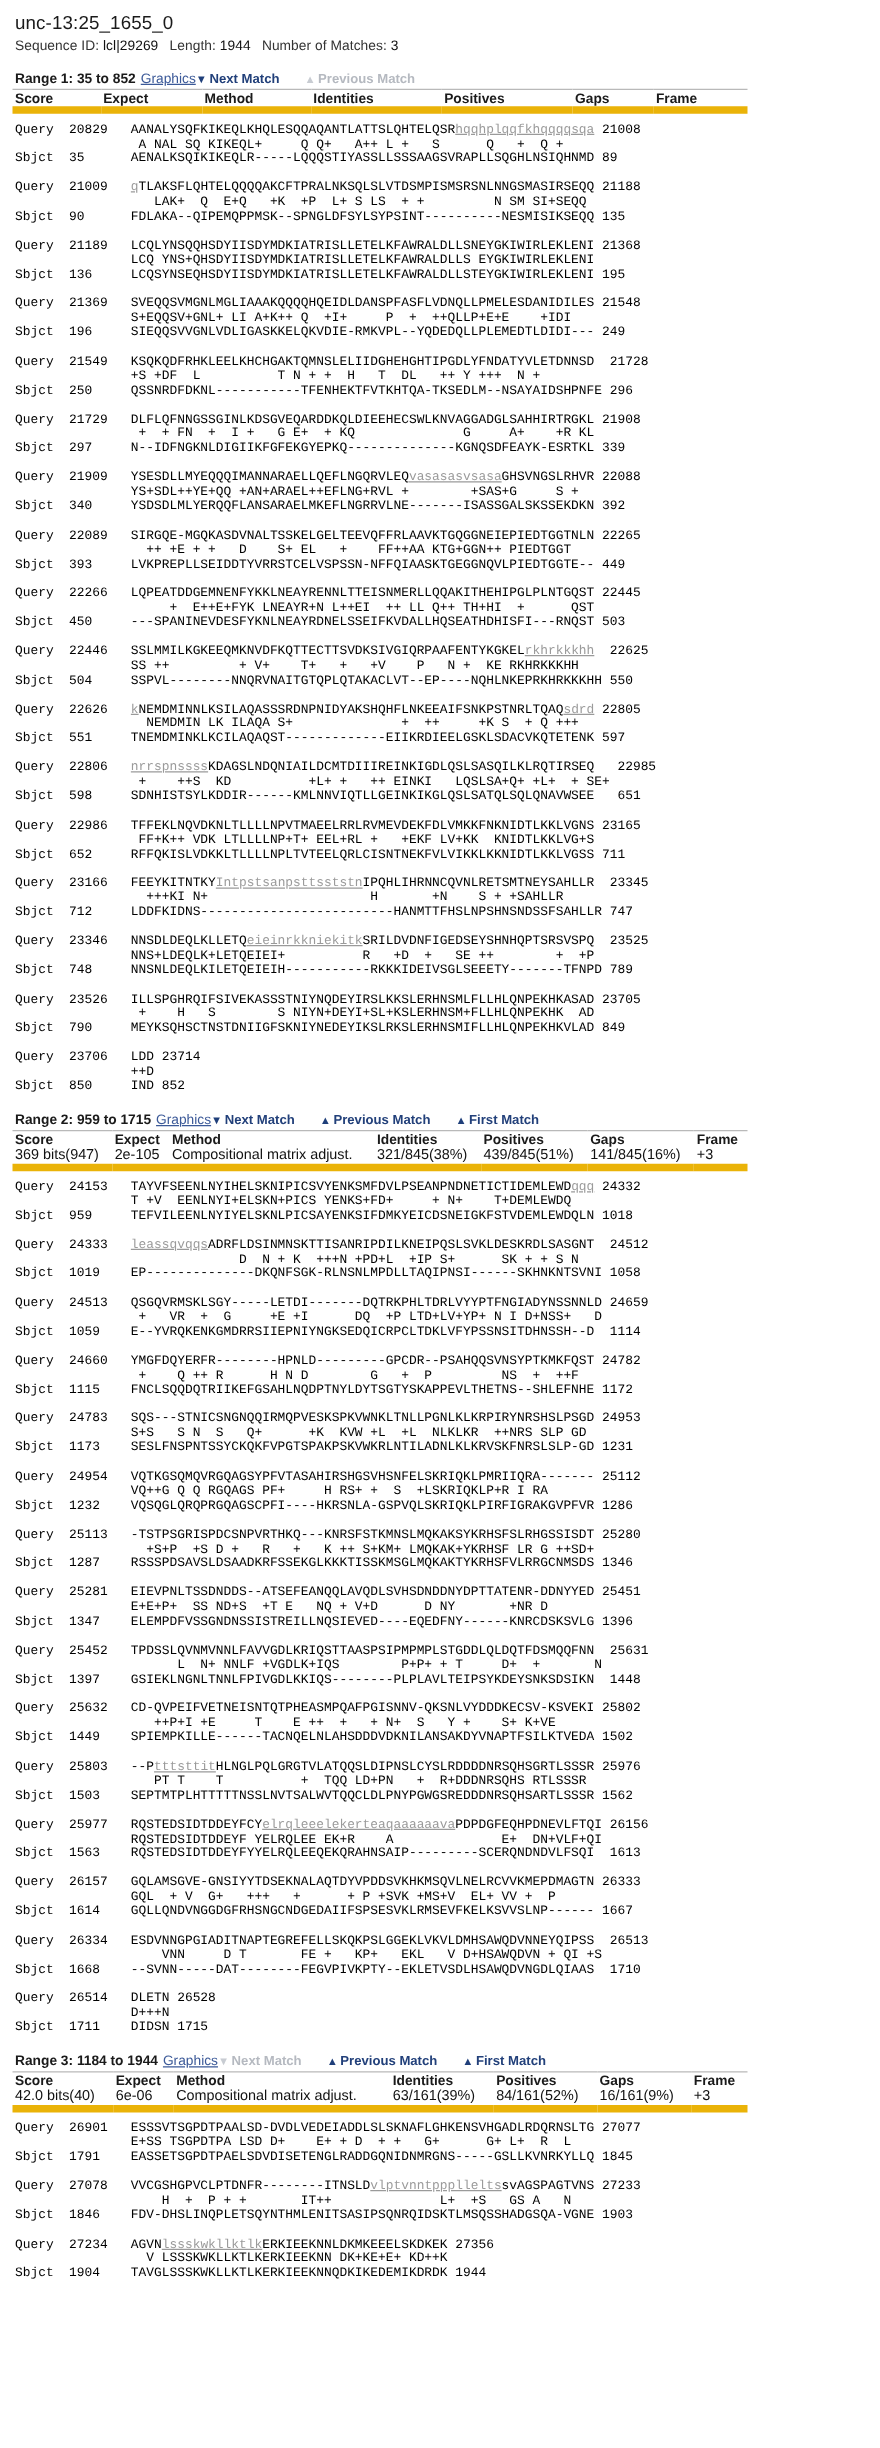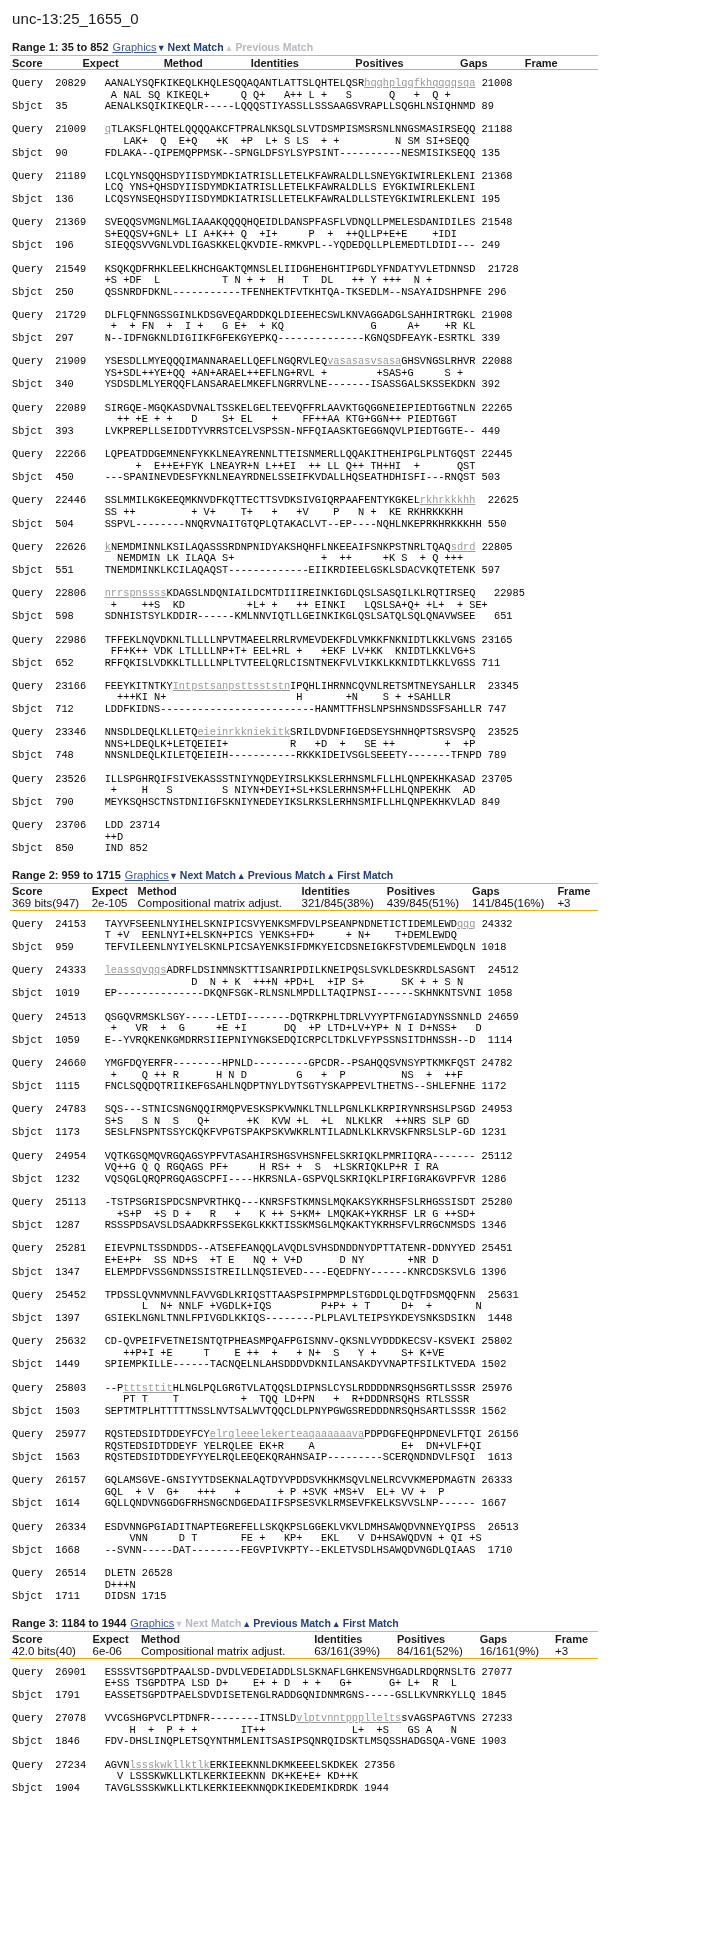--- a/index.html
+++ b/index.html
@@ -54,21 +54,21 @@
   .graphics-link {
     font-weight: normal;
     color: #3b5998;
     text-decoration: underline;
     margin-left: 4px;
     cursor: pointer;
   }
   .nav-links {
     display: flex;
     align-items: baseline;
-    gap: 1px;
+    gap: 20px;
     white-space: nowrap;
   }
   .navlink {
     font-size: 10.5px;
     color: #22407a;
     font-weight: bold;
     cursor: pointer;
     white-space: nowrap;
   }
   .navlink.disabled { color: #b5b9c0; cursor: default; }
@@ -76,21 +76,21 @@
   .tri-down { color: #1f3f7a; }
   .tri-up { color: #1f3f7a; }
   .navlink.disabled .tri { color: #c8ccd2; }
 
   
   table.stats {
     width: 100%;
     border-collapse: collapse;
     font-size: 11px;
     border-top: 1px solid #b9b9b9;
-    border-bottom: 1px solid #eab308;
+    border-bottom: 6px solid #eab308;
     margin-bottom: 2px;
   }
   table.stats th {
     text-align: left;
     font-weight: bold;
     padding: 1px 4px 0 2px;
     color: #1a1a1a;
     white-space: nowrap;
     font-size: 11px;
   }
@@ -117,20 +117,23 @@
   .lbl-q, .lbl-s { color: #000; }
   .mask { color: #9a9a9a; text-decoration: underline; }
 </style>
 </head>
 <body>
 
 <div class="page">
 
   <div class="deflineTitle">unc-13:25_1655_0</div>
 
+  <div class="defline-meta">
+    <span class="seg"><span class="lbl">Sequence ID:</span> <span class="val">lcl|29269</span></span><span class="seg"><span class="lbl">Length:</span> <span class="val">1944</span></span><span class="seg"><span class="lbl">Number of Matches:</span> <span class="val">3</span></span>
+  </div>
 
   <div id="ranges-root">
       <div class="alnblock">
         <div class="range-hdr-row">
           <div class="range-title"><span>Range 1: 35 to 852</span><span class="graphics-link">Graphics</span></div>
           <div class="nav-links">
             <span class="navlink"><span class="tri tri-down">▼</span>Next Match</span>
             <span class="navlink disabled"><span class="tri tri-up">▲</span>Previous Match</span>
           </div>
         </div>

